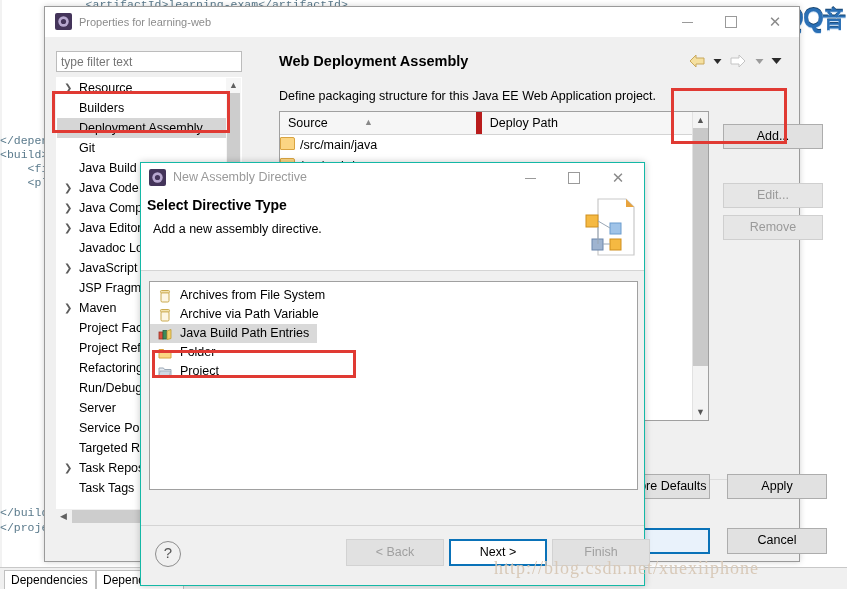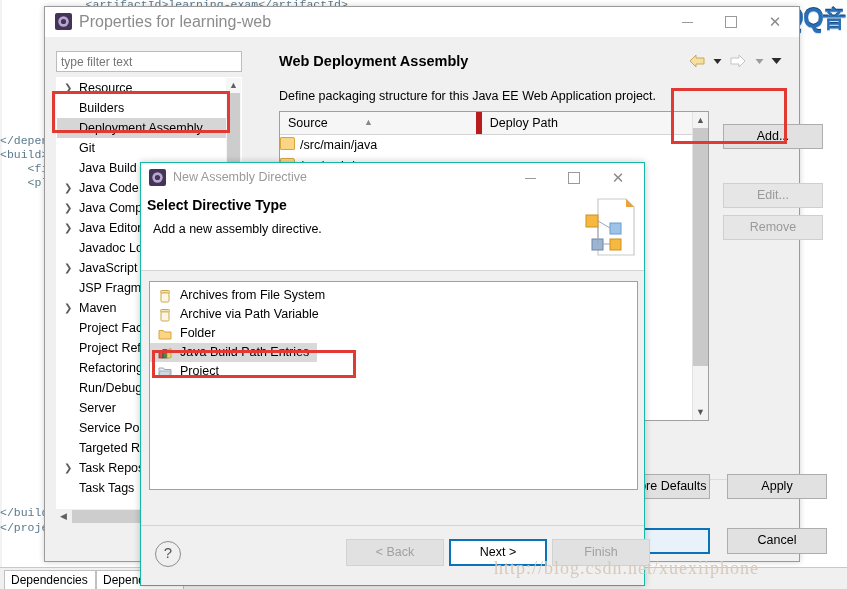--- a/index.html
+++ b/index.html
@@ -24,21 +24,21 @@
   #qq-watermark .cn{font-size:23px;}
 
   
   #properties-dialog{
     position:absolute;left:44px;top:6px;width:756px;height:556px;
     background:#f0f0f0;border:1px solid #9a9a9a;box-sizing:border-box;
     box-shadow:0 0 6px rgba(0,0,0,.18);
   }
   #props-titlebar{position:absolute;left:0;top:0;width:100%;height:30px;background:#ffffff;box-sizing:border-box;}
   #props-title-icon{position:absolute;left:10px;top:6px;width:17px;height:17px;}
-  #props-title-text{position:absolute;left:34px;top:6px;height:18px;line-height:18px;font-size:16px;color:#8c8c8c;}
+  #props-title-text{position:absolute;left:34px;top:6px;height:18px;line-height:18px;font-size:11px;color:#8c8c8c;}
   .winbtn{position:absolute;top:0;width:44px;height:29px;text-align:center;line-height:29px;color:#8a8a8a;font-size:14px;}
   #props-min{right:90px;}
   #props-max{right:46px;}
   #props-close{right:2px;font-size:15px;}
   .winbtn .bar{display:inline-block;width:11px;height:1px;background:#9a9a9a;vertical-align:middle;}
   .winbtn .sq{display:inline-block;width:10px;height:10px;border:1px solid #9a9a9a;vertical-align:middle;}
 
   
   #filter-input{position:absolute;left:11px;top:44px;width:186px;height:21px;
     border:1px solid #bcbcbc;background:#fff;box-sizing:border-box;
@@ -290,27 +290,27 @@
     </svg>
   </div>
 
   <div id="wiz-list">
     <div id="wiz-list-items"><div class="dtype"><span class="dtype-ic"><svg viewBox="0 0 14 14">
               <rect x="3" y="3.5" width="8" height="9.5" rx="1.2" fill="#fdf6e3" stroke="#c9a94e" stroke-width="1"></rect>
               <rect x="2.5" y="1.5" width="9" height="2.4" rx="1" fill="#f3e2b0" stroke="#c9a94e" stroke-width="1"></rect>
             </svg></span><span>Archives from File System</span></div><div class="dtype"><span class="dtype-ic"><svg viewBox="0 0 14 14">
               <rect x="3" y="3.5" width="8" height="9.5" rx="1.2" fill="#fdf6e3" stroke="#c9a94e" stroke-width="1"></rect>
               <rect x="2.5" y="1.5" width="9" height="2.4" rx="1" fill="#f3e2b0" stroke="#c9a94e" stroke-width="1"></rect>
-            </svg></span><span>Archive via Path Variable</span></div><div class="dtype"><span class="dtype-ic"><svg viewBox="0 0 14 14">
-              <path d="M1 3.5 L5.5 3.5 L6.6 5 L13 5 L13 12 L1 12 Z" fill="#fbd583" stroke="#d9a441" stroke-width="1"></path>
-            </svg></span><span>Folder</span></div><div class="dtype sel"><span class="dtype-ic"><svg viewBox="0 0 14 14">
+            </svg></span><span>Archive via Path Variable</span></div><div class="dtype sel"><span class="dtype-ic"><svg viewBox="0 0 14 14">
               <rect x="1" y="5" width="4" height="7" fill="#d94f3d" stroke="#9c3326" stroke-width=".8"></rect>
               <rect x="5" y="3.5" width="3.5" height="8.5" fill="#3d8a5a" stroke="#246140" stroke-width=".8"></rect>
               <path d="M9 4 L13 2.5 L13 11.5 L9 12.5 Z" fill="#f0cf6e" stroke="#bf9b2e" stroke-width=".8"></path>
             </svg></span><span>Java Build Path Entries</span></div><div class="dtype"><span class="dtype-ic"><svg viewBox="0 0 14 14">
+              <path d="M1 3.5 L5.5 3.5 L6.6 5 L13 5 L13 12 L1 12 Z" fill="#fbd583" stroke="#d9a441" stroke-width="1"></path>
+            </svg></span><span>Folder</span></div><div class="dtype"><span class="dtype-ic"><svg viewBox="0 0 14 14">
               <path d="M1 3 L5.5 3 L6.5 4.5 L13 4.5 L13 11.5 L1 11.5 Z" fill="#e7ecf2" stroke="#9aa7b5" stroke-width="1"></path>
               <path d="M2 6 L12.5 6 L11.5 11 L1 11 Z" fill="#cfd9e4" stroke="#9aa7b5" stroke-width=".8"></path>
             </svg></span><span>Project</span></div></div>
   </div>
 
   <div id="wiz-foot">
     <div id="wiz-help">?</div>
     <div class="wiz-btn disabled" id="wiz-back">&lt; Back</div>
     <div class="wiz-btn" id="wiz-next">Next &gt;</div>
     <div class="wiz-btn disabled" id="wiz-finish">Finish</div>

